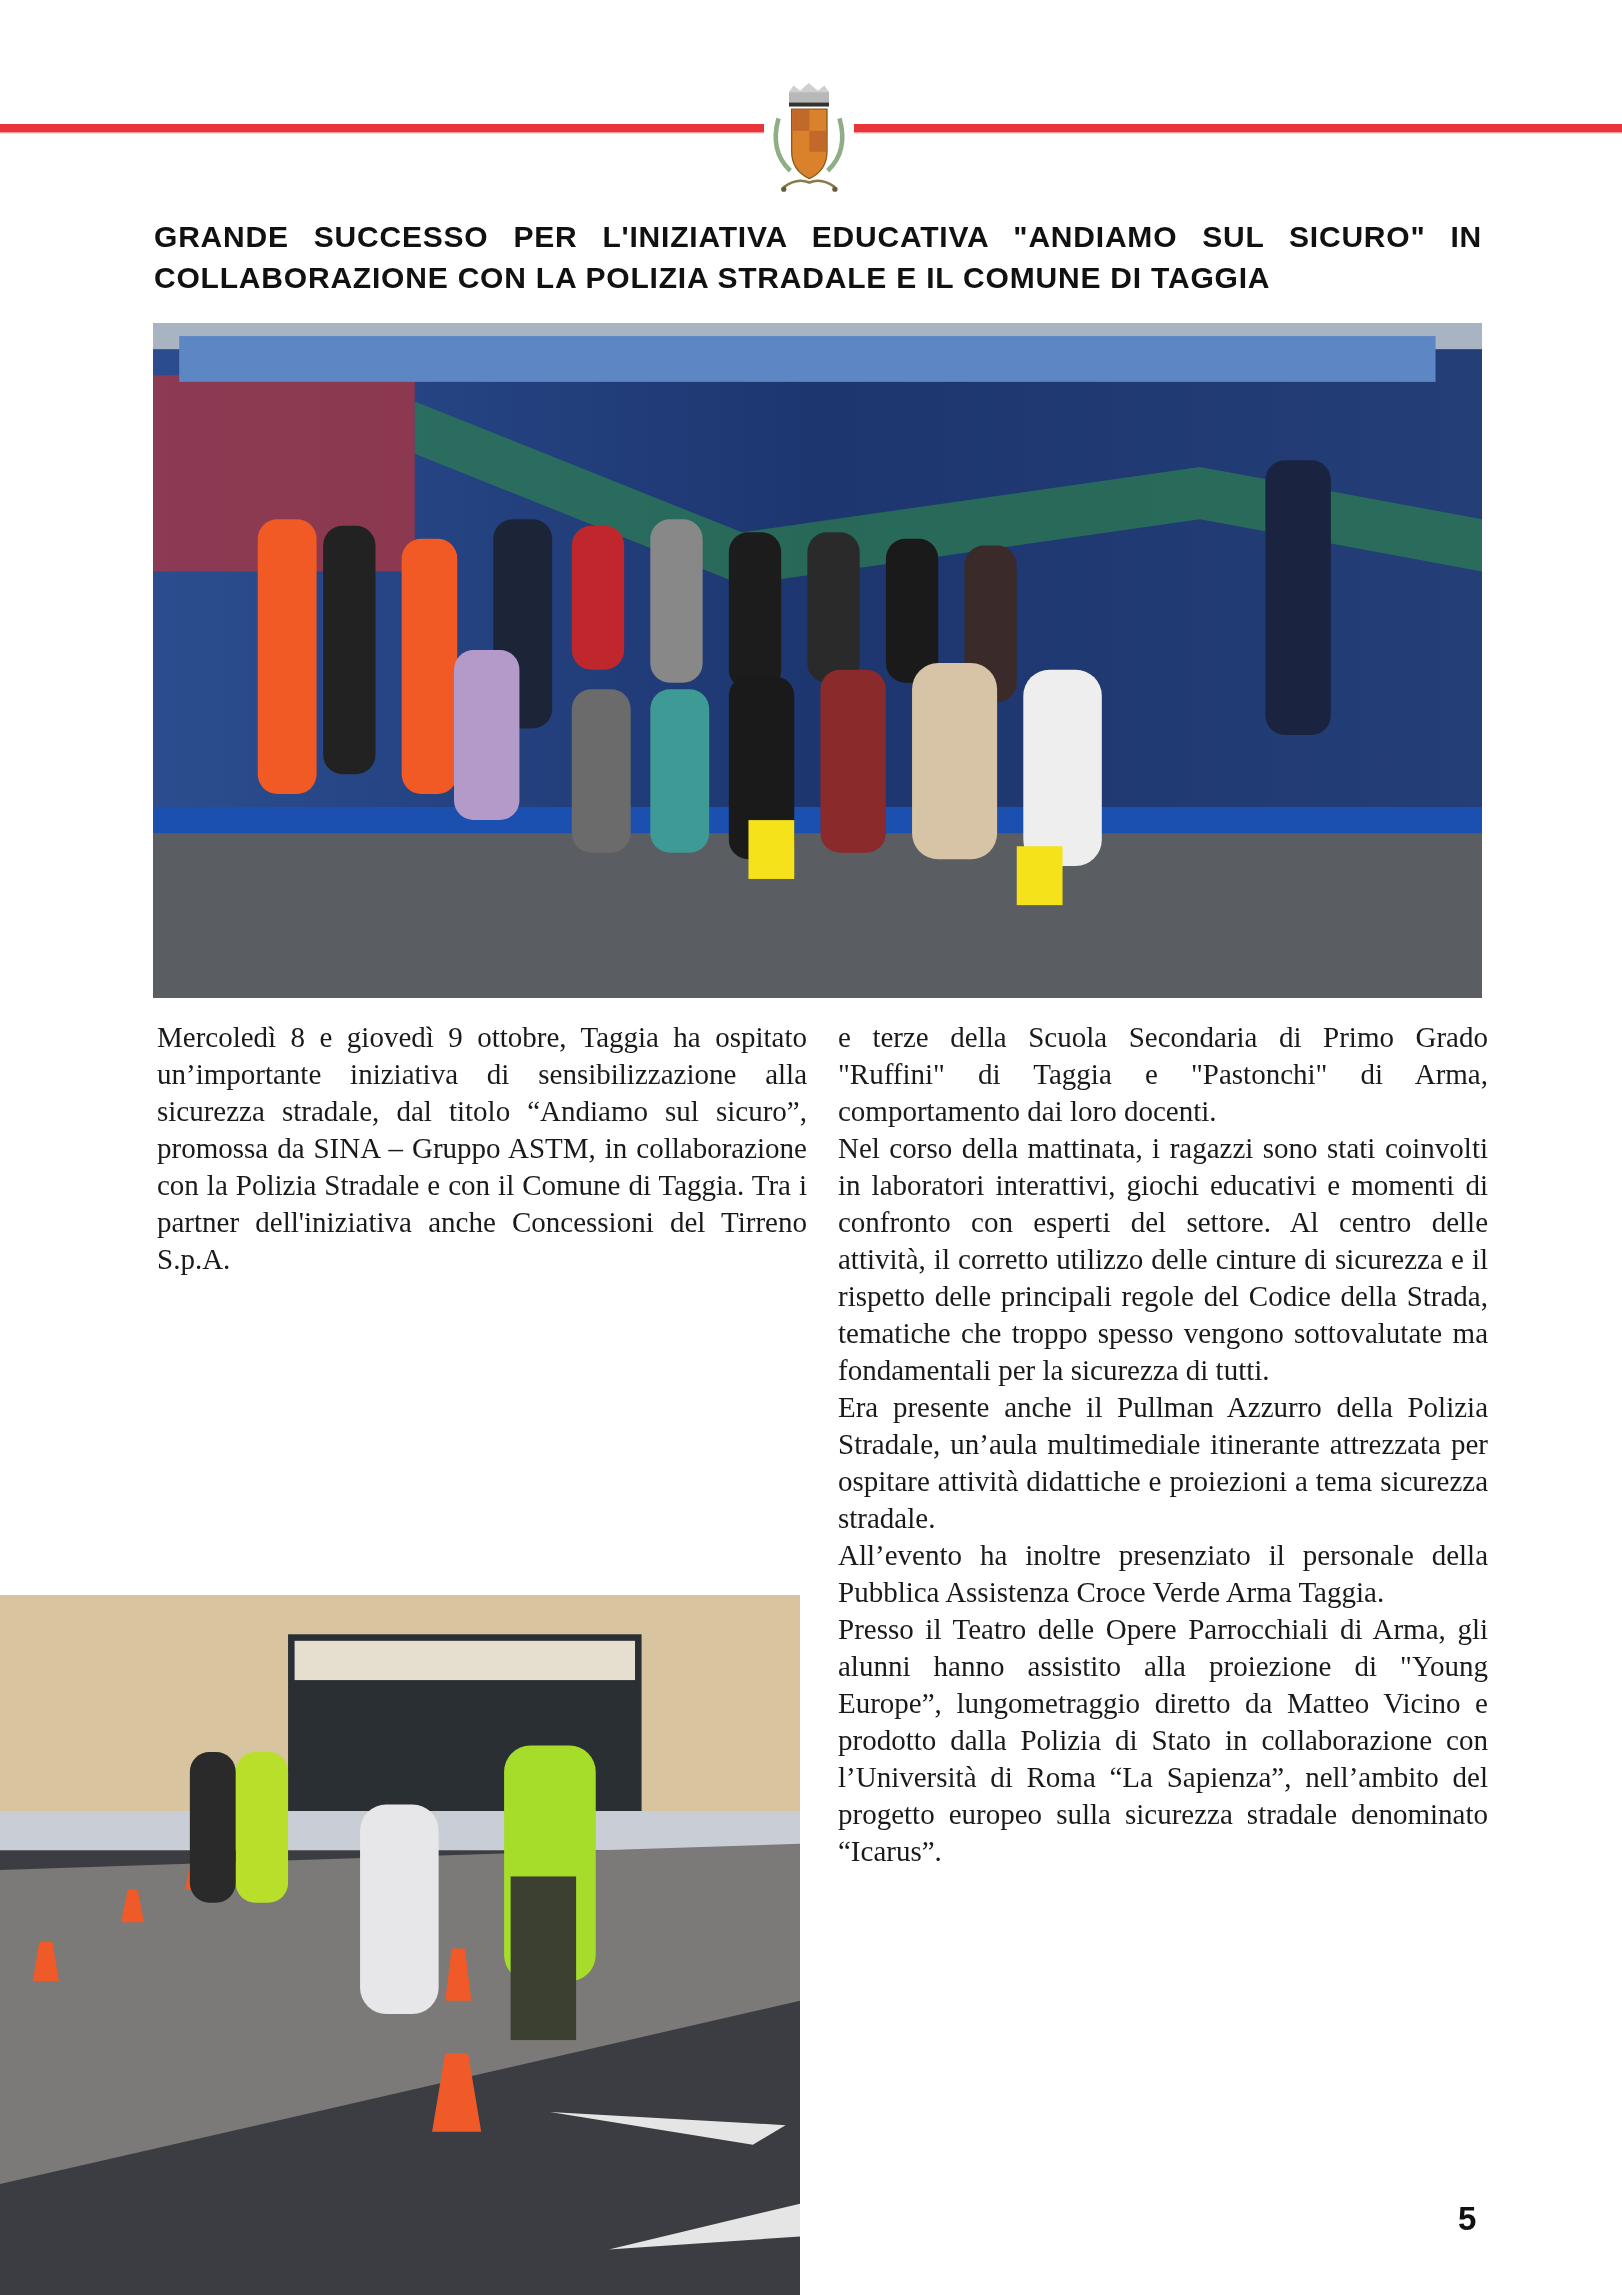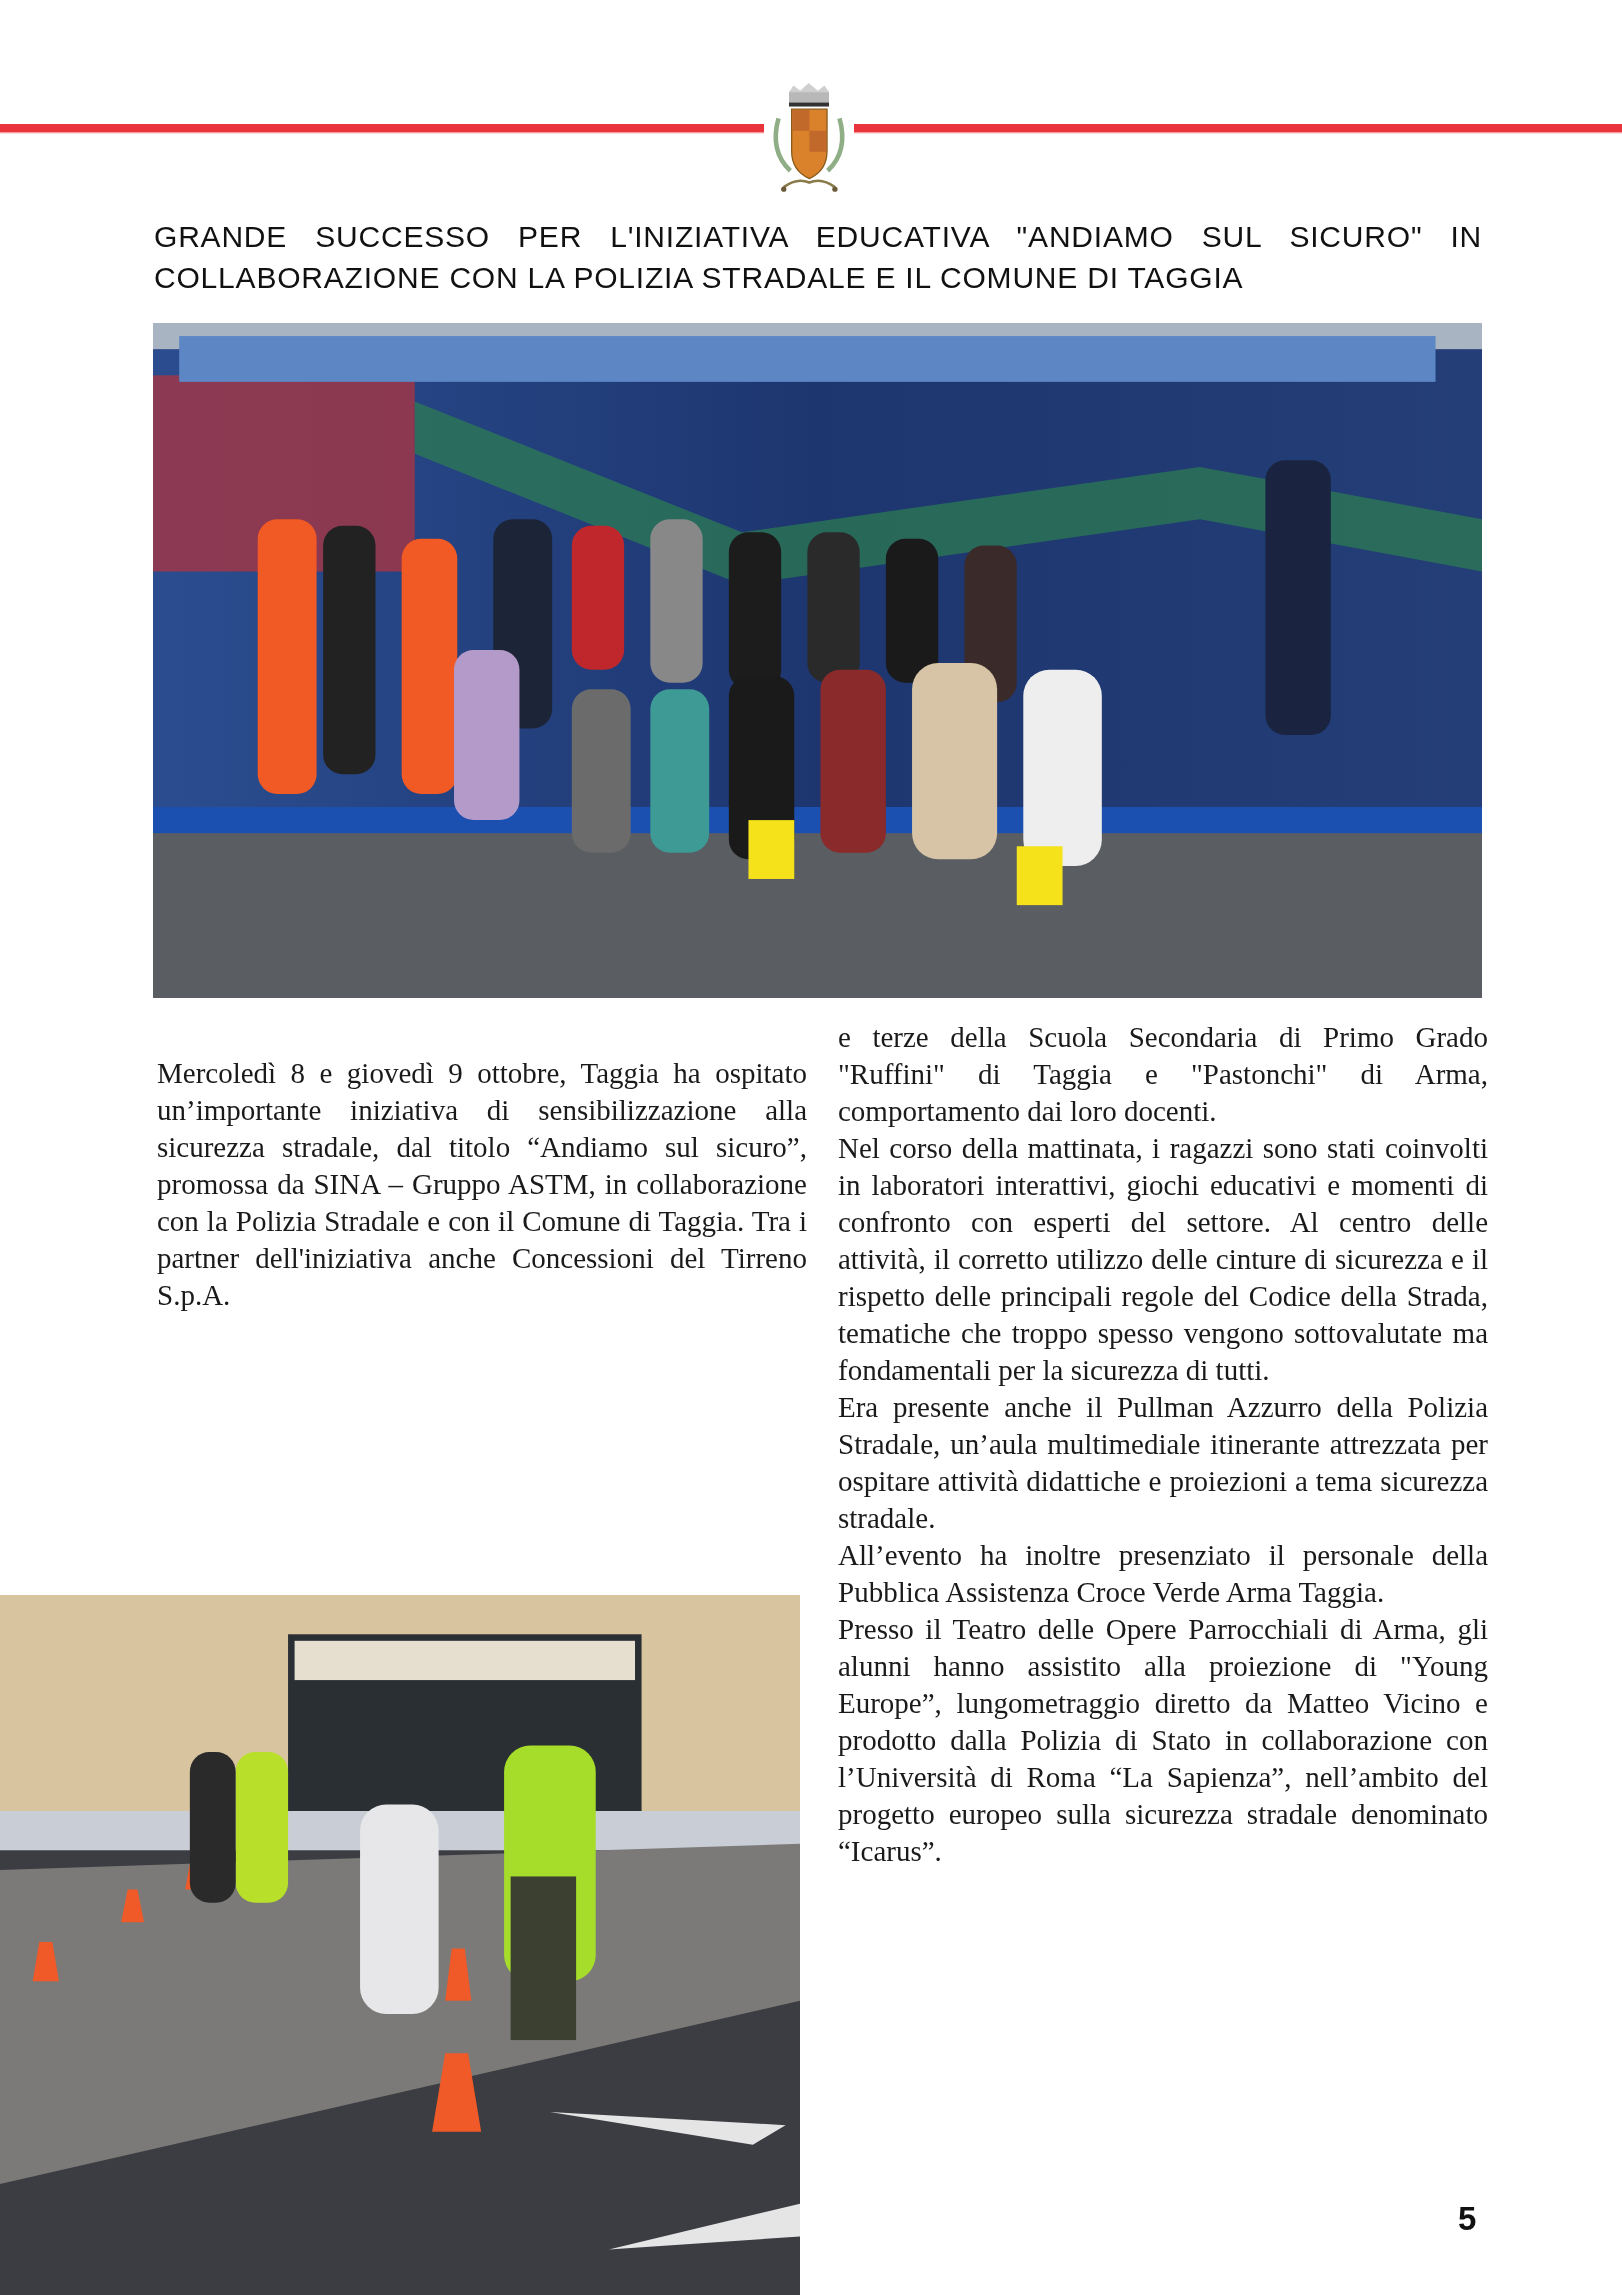--- a/index.html
+++ b/index.html
@@ -1,28 +1,28 @@
 <!DOCTYPE html>
 <html style="font-size:10.5px"><head>
 <meta charset="utf-8">
 <style>
   html, body { margin:0; padding:0; background:#ffffff; }
   body { width:1623px; height:2295px; position:relative; overflow:hidden; font-family:"Liberation Serif", serif; color:#1a1a1a; }
   .rule { position:absolute; top:124px; height:7.9px; background:#e8343a; box-shadow:0 1.3px 0 #f59a9a; }
   .rule.left { left:0; width:764px; }
   .rule.right { left:854px; width:769px; }
   .crest { position:absolute; left:764px; top:79px; width:90px; height:118px; }
-  .title { position:absolute; left:154px; top:216px; width:1328px; font-family:"Liberation Sans", sans-serif; font-weight:normal; font-size:30px; line-height:41px; letter-spacing:0.8px; text-align:justify; text-align-last:left; color:#111; margin:0; }
+  .title { position:absolute; left:154px; top:216px; width:1328px; font-family:"Liberation Sans", sans-serif; font-weight:bold; font-size:30px; line-height:41px; letter-spacing:0.8px; text-align:justify; text-align-last:left; color:#111; margin:0; }
   .photo { position:absolute; overflow:hidden; }
   .photo svg { width:100%; height:100%; display:block; }
   .photo1 { left:153px; top:323px; width:1329px; height:675px; }
   .photo2 { left:0; top:1595px; width:800px; height:701px; }
   .col { position:absolute; font-size:29px; line-height:37px; text-align:justify; hyphens:manual; }
   .col p { margin:0; }
-  .col1 { left:157px; top:1019px; width:650px;margin-top:36px; }
+  .col1 { left:157px; top:1019px; width:650px; }
   .col2 { left:838px; top:1019px; width:650px; }
   .pagenum { position:absolute; left:1458px; top:2200px; font-family:"Liberation Sans", sans-serif; font-weight:bold; font-size:33px; color:#111; }
 </style>
 </head>
 <body>
 
 <div class="rule left"></div>
 <div class="rule right"></div>
 
 <div class="crest">

